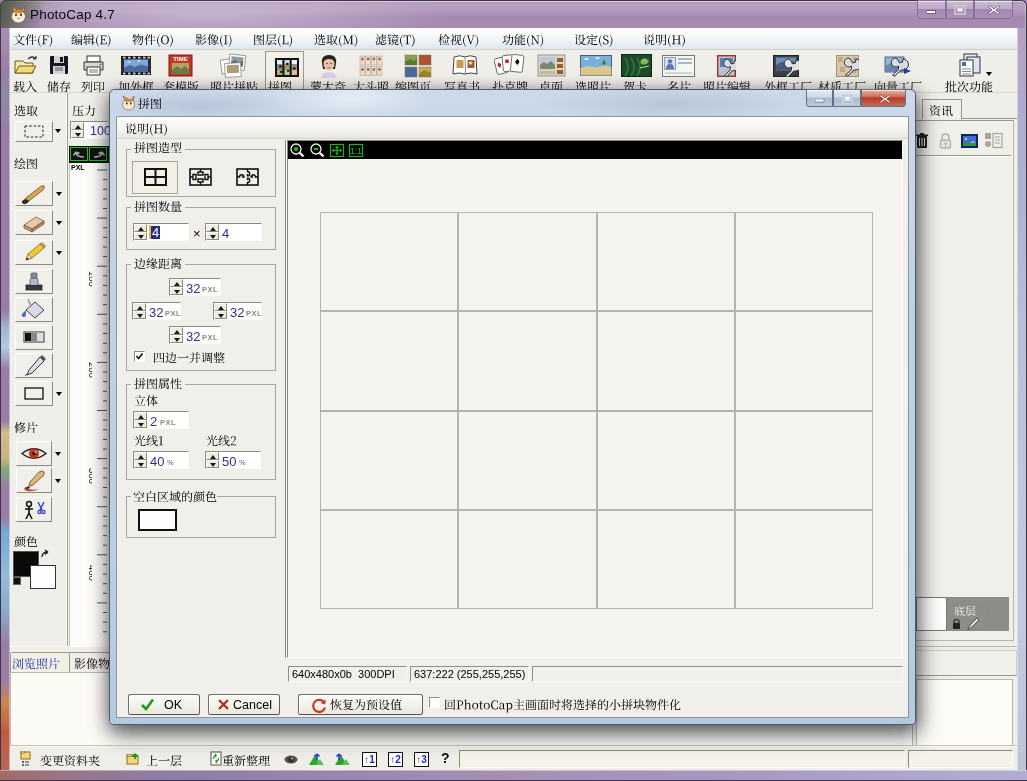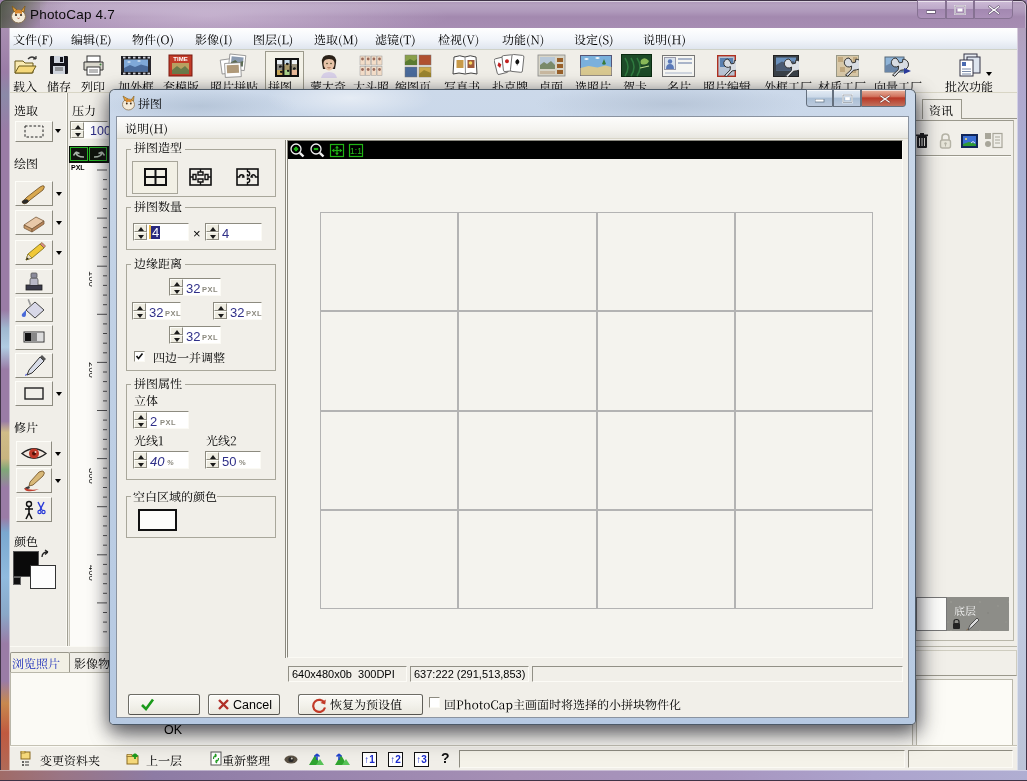--- a/index.html
+++ b/index.html
@@ -854,21 +854,21 @@
       </div>
   <div class="spvalue">2</div>
       <div class="spunit" style="left:26px;">PXL</div>
  </div>
  <svg style="position:absolute;left:134.0px;top:432.3px;overflow:visible" width="31" height="18">
       <path transform="translate(0,13.2)" d="M1.8 -9.3 1.6 -9.2C2.2 -8.5 3 -7.2 3.2 -6.3C4.1 -5.5 4.8 -7.6 1.8 -9.3ZM9.5 -9.4C9 -8.2 8.2 -6.9 7.6 -6.2L7.8 -6C8.6 -6.7 9.5 -7.7 10.2 -8.7C10.5 -8.6 10.6 -8.7 10.7 -8.8ZM5.6 -10.1V-5.4H0.5L0.6 -5.1H4.2C4 -2.2 3.3 -0.5 0.4 0.8L0.5 0.9C3.8 -0.1 4.8 -1.9 5.1 -5.1H6.7V-0.2C6.7 0.4 7 0.6 7.9 0.6H9.3C11.2 0.6 11.6 0.5 11.6 0.1C11.6 -0.1 11.5 -0.2 11.3 -0.3L11.2 -2.4H11.1C10.9 -1.5 10.8 -0.6 10.7 -0.4C10.6 -0.2 10.6 -0.2 10.4 -0.2C10.3 -0.1 9.8 -0.1 9.3 -0.1H8.1C7.6 -0.1 7.5 -0.2 7.5 -0.4V-5.1H11.2C11.3 -5.1 11.5 -5.1 11.5 -5.3C11.1 -5.7 10.4 -6.2 10.4 -6.2L9.8 -5.4H6.4V-9.6C6.7 -9.6 6.8 -9.8 6.8 -9.9Z M12.5 -0.9 13 0.2C13.1 0.1 13.2 0 13.3 -0.1C14.9 -0.8 16.2 -1.4 17.1 -1.9L17 -2.1C15.2 -1.5 13.4 -1 12.5 -0.9ZM20 -9.8 19.9 -9.7C20.4 -9.3 21 -8.6 21.2 -8.1C22.1 -7.6 22.6 -9.3 20 -9.8ZM15.8 -9.4 14.7 -10C14.3 -9 13.4 -7.2 12.7 -6.4C12.6 -6.4 12.4 -6.3 12.4 -6.3L12.8 -5.3C12.9 -5.3 13 -5.4 13.1 -5.5C13.7 -5.6 14.3 -5.8 14.8 -5.9C14.1 -5 13.4 -4.1 12.8 -3.5C12.7 -3.5 12.4 -3.4 12.4 -3.4L12.9 -2.4C13 -2.4 13.1 -2.4 13.1 -2.6C14.6 -3 15.9 -3.4 16.6 -3.7L16.5 -3.8C15.3 -3.7 14.1 -3.5 13.2 -3.4C14.5 -4.5 15.9 -6.1 16.6 -7.2C16.9 -7.1 17 -7.2 17.1 -7.3L16 -8C15.8 -7.5 15.4 -6.9 15 -6.3L13.1 -6.3C13.9 -7.1 14.9 -8.4 15.4 -9.3C15.6 -9.2 15.8 -9.3 15.8 -9.4ZM19.8 -9.9 18.5 -10.1C18.5 -9 18.5 -7.9 18.6 -6.9L16.9 -6.7L17 -6.3L18.6 -6.6C18.7 -5.8 18.8 -5.1 19 -4.5L16.6 -4.2L16.8 -3.8L19.1 -4.2C19.3 -3.4 19.5 -2.7 19.8 -2C18.6 -0.9 17.2 -0.1 15.7 0.5L15.8 0.7C17.4 0.2 18.9 -0.4 20.2 -1.4C20.7 -0.6 21.3 -0 22 0.5C22.6 0.9 23.4 1.2 23.7 0.8C23.7 0.6 23.7 0.5 23.3 0L23.5 -1.8L23.4 -1.8C23.2 -1.3 23 -0.7 22.8 -0.4C22.8 -0.2 22.7 -0.2 22.4 -0.3C21.8 -0.7 21.2 -1.2 20.8 -1.9C21.4 -2.4 21.9 -3 22.4 -3.6C22.7 -3.6 22.8 -3.6 22.9 -3.7L21.8 -4.4C21.4 -3.7 20.9 -3.1 20.4 -2.6C20.2 -3.1 20 -3.7 19.8 -4.3L23.3 -4.8C23.5 -4.8 23.6 -4.9 23.6 -5C23.2 -5.3 22.4 -5.7 22.4 -5.7L22 -4.9L19.8 -4.6C19.6 -5.3 19.5 -5.9 19.4 -6.6L22.9 -7.1C23 -7.1 23.1 -7.2 23.1 -7.3C22.7 -7.6 22 -8 22 -8L21.5 -7.2L19.4 -7C19.3 -7.8 19.3 -8.7 19.3 -9.6C19.6 -9.6 19.7 -9.8 19.8 -9.9Z M24.9 0 29.1 0V-0.3L27.6 -0.5L27.6 -2.8V-6.8L27.6 -8.7L27.4 -8.9L24.8 -8.2V-7.8L26.6 -8.1V-2.8L26.5 -0.5L24.9 -0.3Z" fill="#000"></path>
     </svg>
  <svg style="position:absolute;left:206.0px;top:432.3px;overflow:visible" width="32" height="18">
       <path transform="translate(0,13.2)" d="M1.8 -9.3 1.6 -9.2C2.2 -8.5 3 -7.2 3.2 -6.3C4.1 -5.5 4.8 -7.6 1.8 -9.3ZM9.5 -9.4C9 -8.2 8.2 -6.9 7.6 -6.2L7.8 -6C8.6 -6.7 9.5 -7.7 10.2 -8.7C10.5 -8.6 10.6 -8.7 10.7 -8.8ZM5.6 -10.1V-5.4H0.5L0.6 -5.1H4.2C4 -2.2 3.3 -0.5 0.4 0.8L0.5 0.9C3.8 -0.1 4.8 -1.9 5.1 -5.1H6.7V-0.2C6.7 0.4 7 0.6 7.9 0.6H9.3C11.2 0.6 11.6 0.5 11.6 0.1C11.6 -0.1 11.5 -0.2 11.3 -0.3L11.2 -2.4H11.1C10.9 -1.5 10.8 -0.6 10.7 -0.4C10.6 -0.2 10.6 -0.2 10.4 -0.2C10.3 -0.1 9.8 -0.1 9.3 -0.1H8.1C7.6 -0.1 7.5 -0.2 7.5 -0.4V-5.1H11.2C11.3 -5.1 11.5 -5.1 11.5 -5.3C11.1 -5.7 10.4 -6.2 10.4 -6.2L9.8 -5.4H6.4V-9.6C6.7 -9.6 6.8 -9.8 6.8 -9.9Z M12.5 -0.9 13 0.2C13.1 0.1 13.2 0 13.3 -0.1C14.9 -0.8 16.2 -1.4 17.1 -1.9L17 -2.1C15.2 -1.5 13.4 -1 12.5 -0.9ZM20 -9.8 19.9 -9.7C20.4 -9.3 21 -8.6 21.2 -8.1C22.1 -7.6 22.6 -9.3 20 -9.8ZM15.8 -9.4 14.7 -10C14.3 -9 13.4 -7.2 12.7 -6.4C12.6 -6.4 12.4 -6.3 12.4 -6.3L12.8 -5.3C12.9 -5.3 13 -5.4 13.1 -5.5C13.7 -5.6 14.3 -5.8 14.8 -5.9C14.1 -5 13.4 -4.1 12.8 -3.5C12.7 -3.5 12.4 -3.4 12.4 -3.4L12.9 -2.4C13 -2.4 13.1 -2.4 13.1 -2.6C14.6 -3 15.9 -3.4 16.6 -3.7L16.5 -3.8C15.3 -3.7 14.1 -3.5 13.2 -3.4C14.5 -4.5 15.9 -6.1 16.6 -7.2C16.9 -7.1 17 -7.2 17.1 -7.3L16 -8C15.8 -7.5 15.4 -6.9 15 -6.3L13.1 -6.3C13.9 -7.1 14.9 -8.4 15.4 -9.3C15.6 -9.2 15.8 -9.3 15.8 -9.4ZM19.8 -9.9 18.5 -10.1C18.5 -9 18.5 -7.9 18.6 -6.9L16.9 -6.7L17 -6.3L18.6 -6.6C18.7 -5.8 18.8 -5.1 19 -4.5L16.6 -4.2L16.8 -3.8L19.1 -4.2C19.3 -3.4 19.5 -2.7 19.8 -2C18.6 -0.9 17.2 -0.1 15.7 0.5L15.8 0.7C17.4 0.2 18.9 -0.4 20.2 -1.4C20.7 -0.6 21.3 -0 22 0.5C22.6 0.9 23.4 1.2 23.7 0.8C23.7 0.6 23.7 0.5 23.3 0L23.5 -1.8L23.4 -1.8C23.2 -1.3 23 -0.7 22.8 -0.4C22.8 -0.2 22.7 -0.2 22.4 -0.3C21.8 -0.7 21.2 -1.2 20.8 -1.9C21.4 -2.4 21.9 -3 22.4 -3.6C22.7 -3.6 22.8 -3.6 22.9 -3.7L21.8 -4.4C21.4 -3.7 20.9 -3.1 20.4 -2.6C20.2 -3.1 20 -3.7 19.8 -4.3L23.3 -4.8C23.5 -4.8 23.6 -4.9 23.6 -5C23.2 -5.3 22.4 -5.7 22.4 -5.7L22 -4.9L19.8 -4.6C19.6 -5.3 19.5 -5.9 19.4 -6.6L22.9 -7.1C23 -7.1 23.1 -7.2 23.1 -7.3C22.7 -7.6 22 -8 22 -8L21.5 -7.2L19.4 -7C19.3 -7.8 19.3 -8.7 19.3 -9.6C19.6 -9.6 19.7 -9.8 19.8 -9.9Z M24.8 0H30.1V-0.8H25.4C26.2 -1.6 26.9 -2.4 27.2 -2.8C29 -4.7 29.8 -5.5 29.8 -6.6C29.8 -8.1 28.9 -8.9 27.3 -8.9C26.1 -8.9 25 -8.3 24.8 -7.1C24.8 -6.8 25 -6.7 25.3 -6.7C25.5 -6.7 25.7 -6.9 25.8 -7.3L26.1 -8.4C26.4 -8.5 26.7 -8.5 27 -8.5C28.1 -8.5 28.8 -7.9 28.8 -6.7C28.8 -5.6 28.2 -4.8 27 -3.2C26.4 -2.5 25.6 -1.6 24.8 -0.6Z" fill="#000"></path>
     </svg>
- <div class="spin" style="left:133px;top:451px;width:56px;font-style:italic;">
+ <div class="spin" style="left:133px;top:451px;width:56px;">
   <div class="spbtns">
         <div class="spup"></div>
         <div class="spdn"></div>
       </div>
   <div class="spvalue">40</div>
       <div class="spunit" style="left:33px;">%</div>
  </div>
  <div class="spin" style="left:205px;top:451px;width:56px;">
   <div class="spbtns">
         <div class="spup"></div>
@@ -923,28 +923,28 @@
   <div class="gridcell"></div>
       <div class="gridcell"></div>
       <div class="gridcell"></div>
       <div class="gridcell"></div>
   <div class="gridcell"></div>
       <div class="gridcell"></div>
       <div class="gridcell"></div>
       <div class="gridcell"></div>
  </div>
  <div class="cell" style="left:288px;top:666px;width:119px;">640x480x0b&nbsp; 300DPI</div>
- <div class="cell" style="left:410px;top:666px;width:119px;">637:222 (291,513,853)</div>
+ <div class="cell" style="left:410px;top:666px;width:119px;">637:222 (255,255,255)</div>
  <div class="cell" style="left:532px;top:666px;width:371px;"></div>
 
  <div class="btn" style="left:128px;top:694px;width:72px;">
   <svg style="position:absolute;left:11px;top:3px" width="15" height="14" viewBox="0 0 15 14">
         <path d="M2 7 L6 11 L13 1.5" stroke="#1a9a1a" stroke-width="2.6" fill="none"></path>
       </svg>
-  <div style="position:absolute;left:35px;top:3px;font-size:12.5px;color:#000;margin-top:25px;">OK</div>
+  <div style="position:absolute;left:35px;top:3px;font-size:12.5px;color:#000;">OK</div>
  </div>
  <div class="btn" style="left:208px;top:694px;width:72px;">
   <svg style="position:absolute;left:8px;top:3px" width="13" height="13" viewBox="0 0 13 13">
         <path d="M2 2 L11 11 M11 2 L2 11" stroke="#b03028" stroke-width="2.4"></path>
       </svg>
   <div style="position:absolute;left:24px;top:3px;font-size:12.5px;color:#000;">Cancel</div>
  </div>
  <div class="btn" style="left:298px;top:694px;width:125px;">
   <svg style="position:absolute;left:12px;top:2.5px" width="16" height="15" viewBox="0 0 16 15">
         <path d="M13.5 5 A6 6 0 1 0 14 9.5" fill="none" stroke="#c23a28" stroke-width="2.2"></path>

